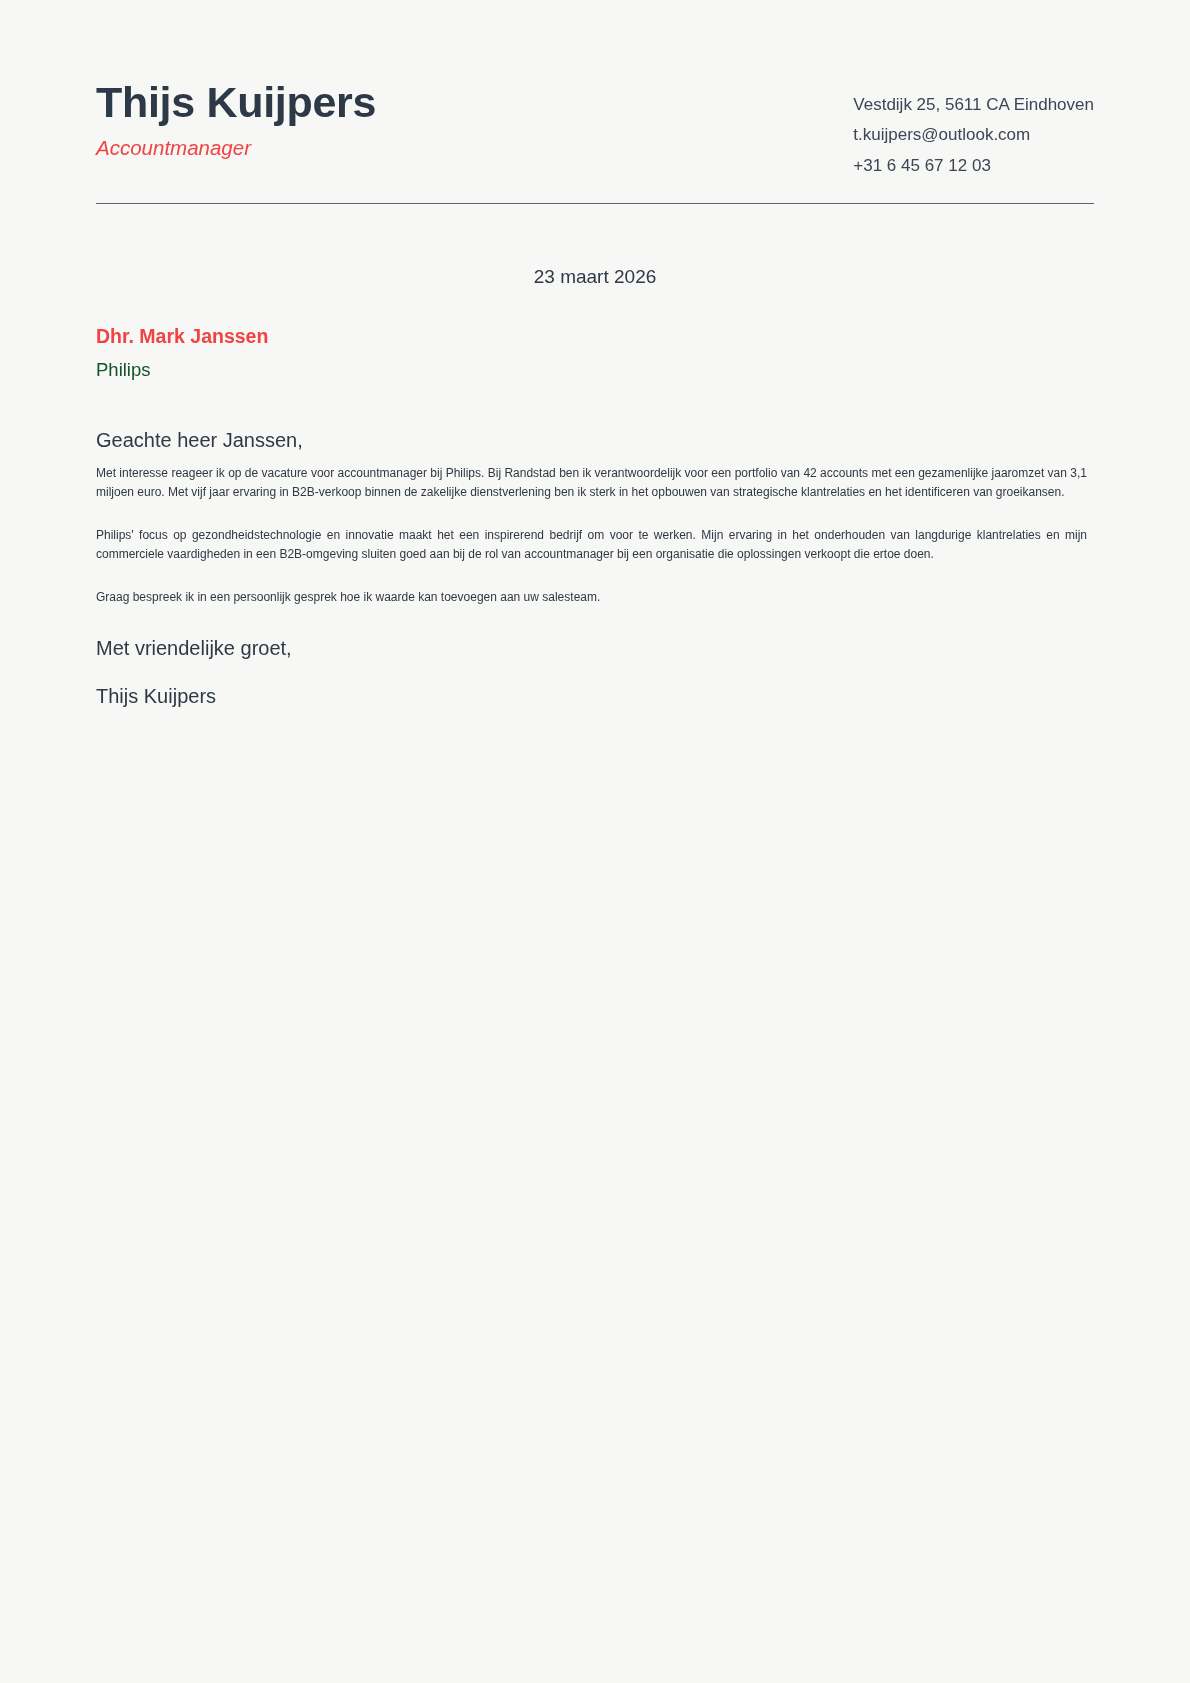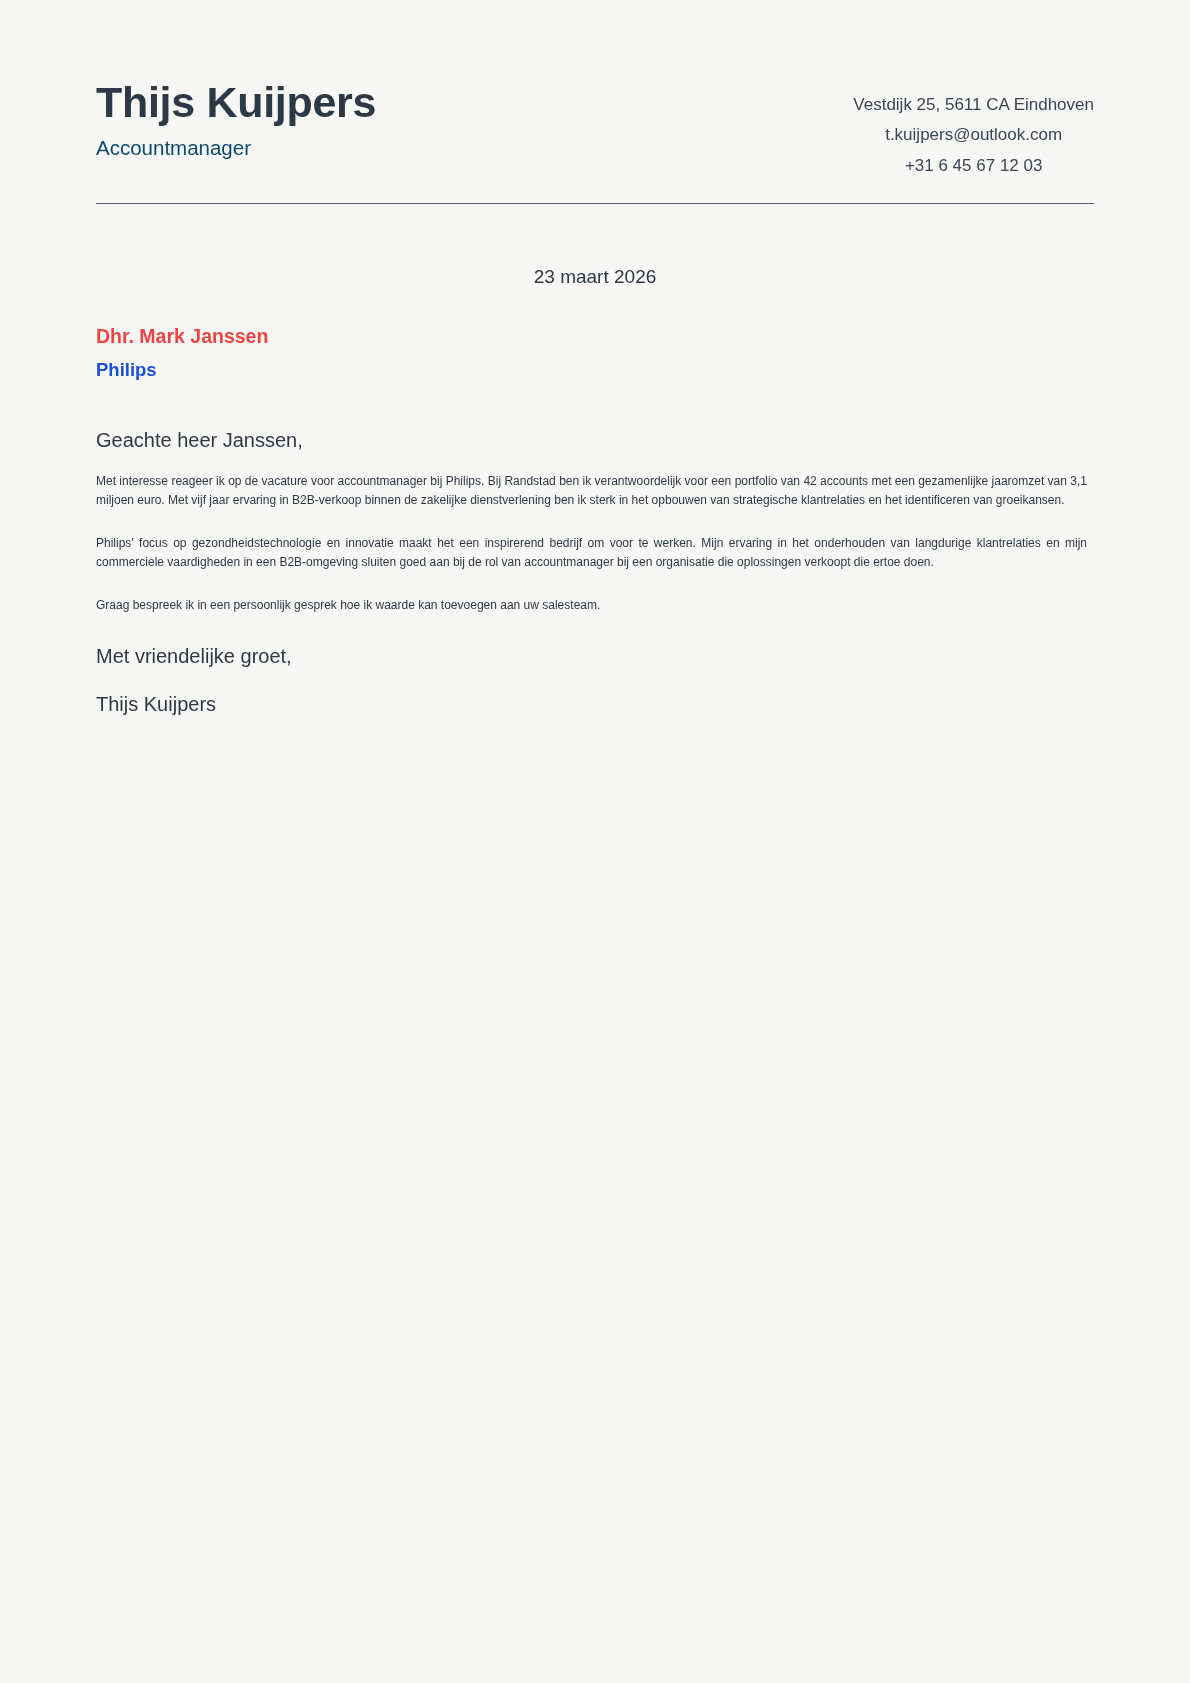--- a/index.html
+++ b/index.html
@@ -38,25 +38,26 @@
     font-size: 43px;
     font-weight: 700;
     letter-spacing: -0.3px;
     color: #2e3947;
     line-height: 1.12;
     margin: 0 0 10px 0;
   }
   .job-title {
     font-size: 20.5px;
     font-weight: 400;
-    color: #0c4a6e;
+    color: #ef4444;
     line-height: 1.2;
+    font-style: italic;
   }
   .contact-block {
-    text-align: center;
+    text-align: left;
     font-size: 17px;
     line-height: 1.78;
     color: #3c4654;
     padding-top: 12px;
   }
   .contact-line {
     display: block;
     white-space: nowrap;
   }
 
@@ -74,27 +75,27 @@
     margin-bottom: 48px;
   }
   .recipient-name {
     font-size: 19.5px;
     font-weight: 700;
     color: #ef4444;
     margin-bottom: 11px;
   }
   .recipient-company {
     font-size: 18.5px;
-    font-weight: 700;
-    color: #1d4ed8;
+    font-weight: 400;
+    color: #14532d;
   }
   .salutation {
     font-size: 20px;
     color: #2f3945;
-    margin-bottom: 20px;
+    margin-bottom: 12px;
   }
   .para {
     font-size: 12px;
     line-height: 1.62;
     color: #2f3945;
     text-align: justify;
     text-justify: inter-word;
     margin: 0 7px 23px 0;
   }
   .closing {

